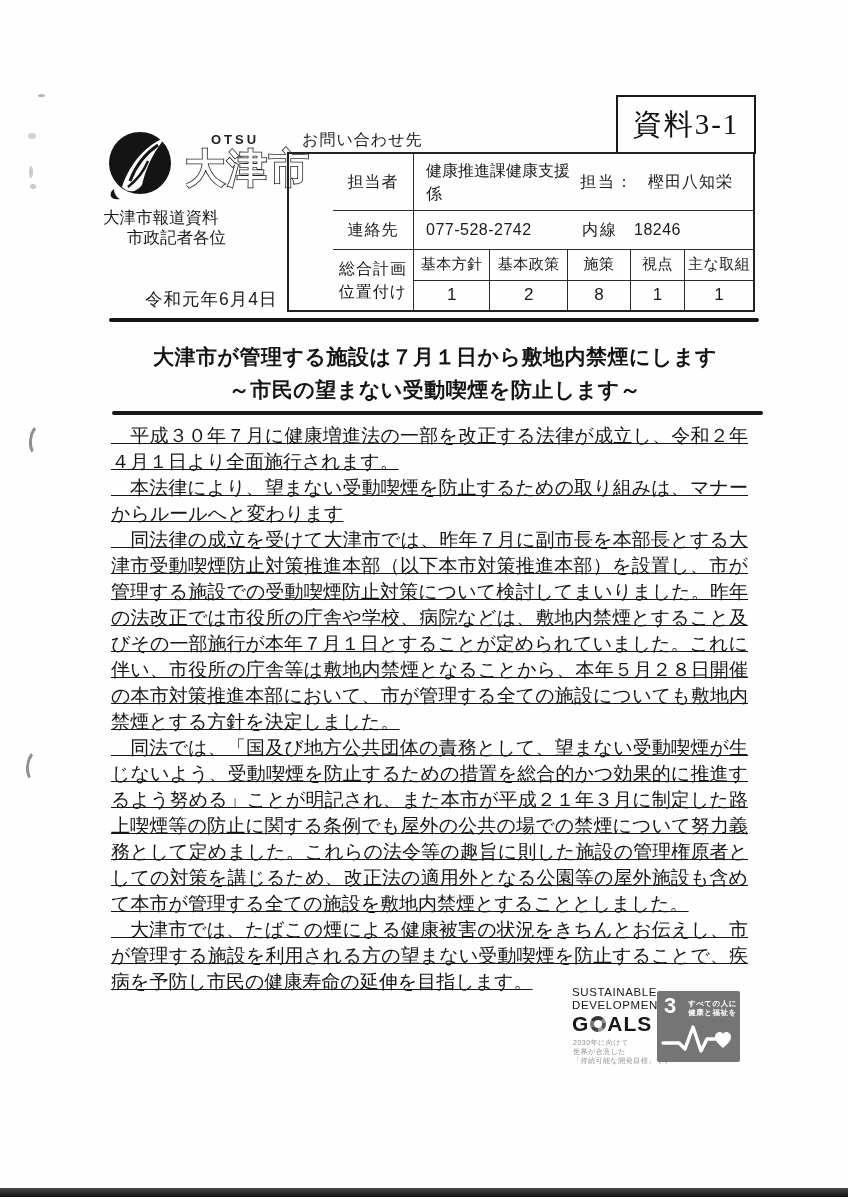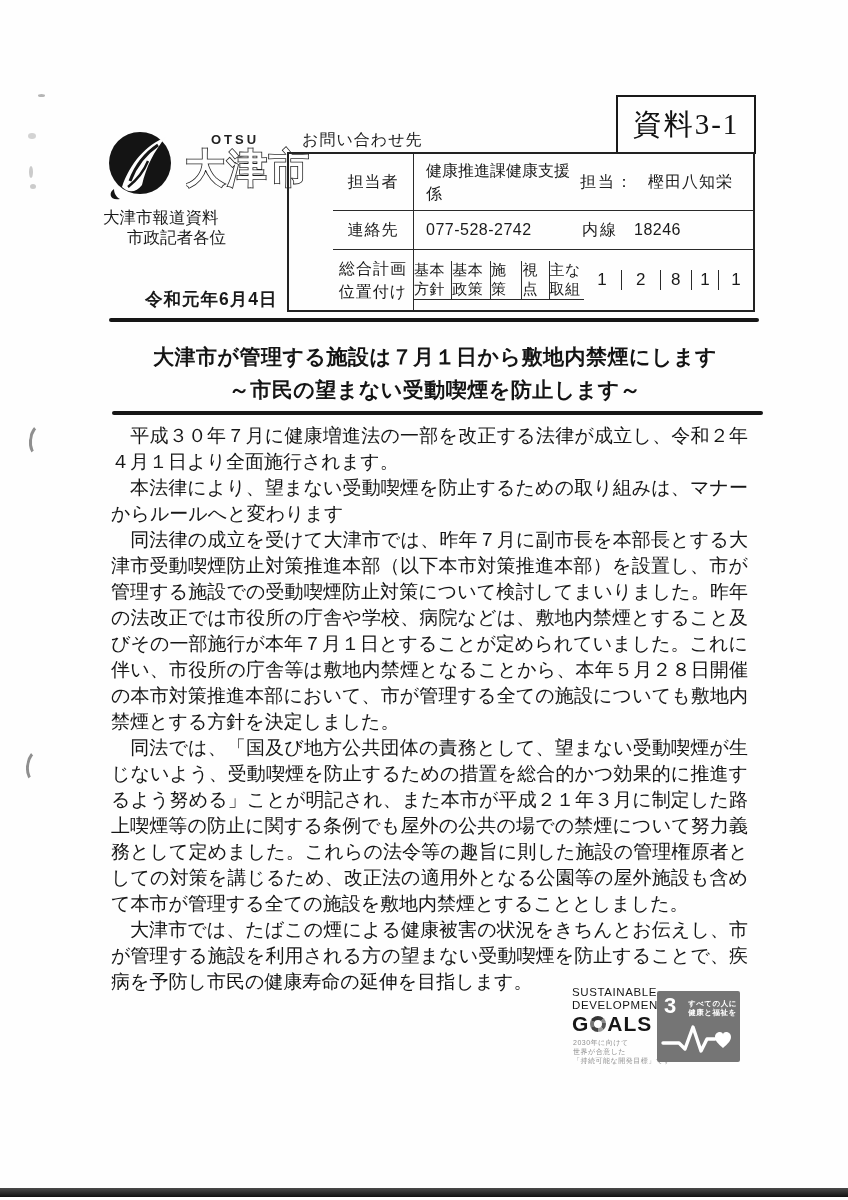--- a/index.html
+++ b/index.html
@@ -23,61 +23,61 @@
   
   .ref-box{position:absolute;left:616px;top:95px;width:136px;height:55px;
     border:2.5px solid #191919;display:flex;align-items:center;justify-content:center;
     font-family:"Liberation Serif","DejaVu Serif",serif;font-size:29px;letter-spacing:2px;color:#111;}
   .logo-mark{position:absolute;left:102px;top:127px;width:80px;height:80px;}
   .logo-otsu{position:absolute;left:211px;top:132px;font-size:13px;letter-spacing:3px;
     font-weight:600;color:#222;}
   .logo-city{position:absolute;left:185px;top:140px;width:140px;height:56px;}
   .press-line1{position:absolute;left:103px;top:207px;font-size:16.5px;font-weight:500;}
   .press-line2{position:absolute;left:127px;top:227px;font-size:16.5px;font-weight:500;}
-  .date{position:absolute;left:145px;top:287px;font-size:17.5px;font-weight:700;letter-spacing:1px;}
+  .date{position:absolute;left:145px;top:287px;font-size:17.5px;font-weight:400;letter-spacing:1px;}
   .contact-heading{position:absolute;left:302px;top:130px;font-size:16px;letter-spacing:1px;}
   
   .ctable{position:absolute;left:287px;top:152px;width:468px;border:2px solid #222;
     box-sizing:border-box;font-size:16px;padding-left:44px;}
   .ctable .row{display:flex;border-bottom:1.5px solid #2a2a2a;}
   .ctable .row:last-child{border-bottom:none;}
   .cell-label{width:80px;flex:0 0 80px;border-right:1.5px solid #2a2a2a;
     display:flex;align-items:center;justify-content:center;text-align:center;letter-spacing:1px;}
   .row-staff{height:56px;}
   .row-tel{height:38px;}
   .cell-content{flex:1;display:flex;align-items:center;padding:0 0 0 12px;}
   .staff-value{width:150px;line-height:23px;}
   .staff-sub-label{margin-left:4px;letter-spacing:2px;}
   .staff-sub-value{margin-left:14px;letter-spacing:1px;}
   .tel-value{width:148px;letter-spacing:.5px;}
   .ext-label{margin-left:8px;letter-spacing:2px;}
   .ext-value{margin-left:16px;letter-spacing:.5px;}
   .row-plan{height:60px;}
   .plan-label{flex-direction:column;line-height:23px;}
-  .plan-grid{flex:1;display:flex;flex-direction:row;align-items:center;}
+  .plan-grid{flex:1;display:flex;flex-direction:column;}
   .plan-headers,.plan-values{display:flex;flex:1;}
   .plan-headers{border-bottom:1.5px solid #2a2a2a;}
   .plan-cell{display:flex;align-items:center;justify-content:center;
     border-right:1.5px solid #2a2a2a;box-sizing:border-box;}
   .plan-cell:last-child{border-right:none;}
   .pc1{flex:0 0 22.5%;} .pc2{flex:0 0 23%;} .pc3{flex:0 0 18.5%;}
   .pc4{flex:0 0 16%;} .pc5{flex:1;}
   .plan-headers .plan-cell{font-size:15px;letter-spacing:.5px;}
   .plan-values .plan-cell{font-size:17px;}
   
   .rule{position:absolute;background:#161616;border-radius:2px;}
   .rule1{left:109px;top:318px;width:650px;height:4px;}
   .rule2{left:112px;top:411px;width:651px;height:4px;}
   .title-block{position:absolute;left:110px;top:340px;width:650px;text-align:center;
     font-size:21px;font-weight:600;line-height:33px;letter-spacing:.5px;color:#141414;}
   
   .body-text{position:absolute;left:111px;top:423px;width:637px;
     font-size:19px;line-height:26px;font-weight:500;color:#161616;
     text-align:justify;}
-  .body-text p{margin:0;}
+  .body-text p{margin:0;text-decoration:underline;}
   
   .sdg-wordmark{position:absolute;left:572px;top:986px;color:#161616;}
   .sdg-wordmark .wm-line{font-size:11.5px;font-weight:400;letter-spacing:.6px;line-height:13px;}
   .goals-line{font-size:21px;font-weight:800;letter-spacing:1px;line-height:24px;
     display:flex;align-items:center;}
   .ring{position:relative;display:inline-block;width:16px;height:16px;border-radius:50%;
     margin:0 1px;
     background:conic-gradient(#3a3a3a 0 40deg,#8a8a8a 40deg 80deg,#555 80deg 130deg,
       #9a9a9a 130deg 180deg,#444 180deg 240deg,#777 240deg 300deg,#333 300deg 360deg);}
   .ring::after{content:"";position:absolute;inset:4px;background:#fefefe;border-radius:50%;}

